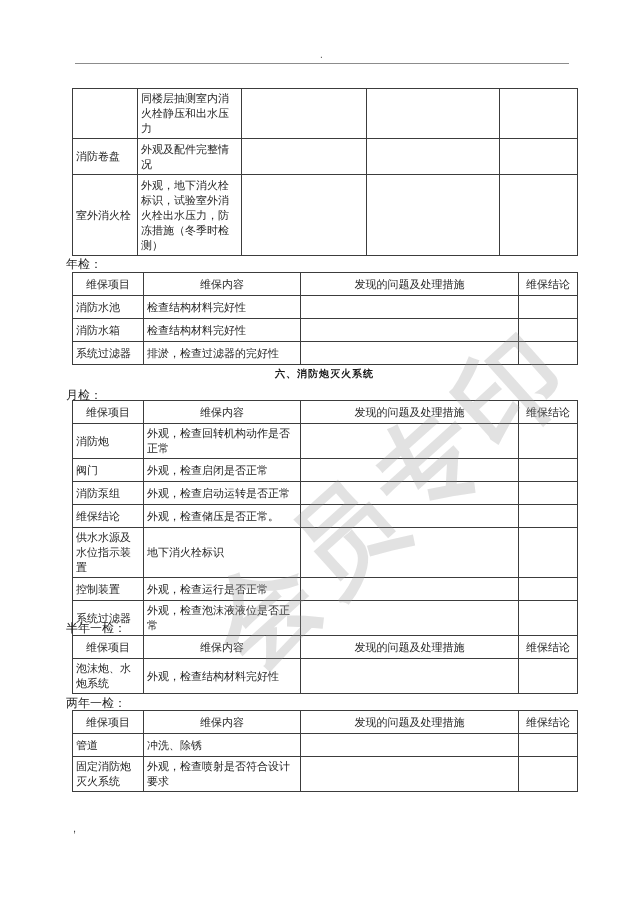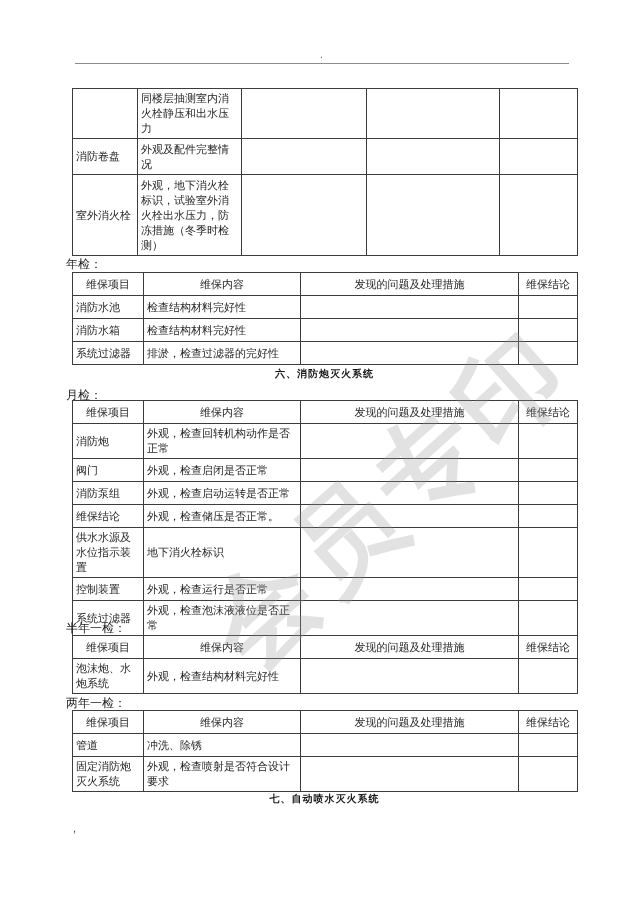--- a/index.html
+++ b/index.html
@@ -219,19 +219,18 @@
     </tr>
     <tr>
       <td style="height:29px">固定消防炮灭火系统</td>
       <td>外观，检查喷射是否符合设计要求</td>
       <td></td>
       <td></td>
     </tr>
   </tbody>
     </table>
 
-  <div class="sec-title" style="top:792px">七、自动喷水灭火系统</div>
 
   <span class="stray">,</span>
 
   <div class="watermark">会员专印</div>
 
 </div>
 
 </body></html>

